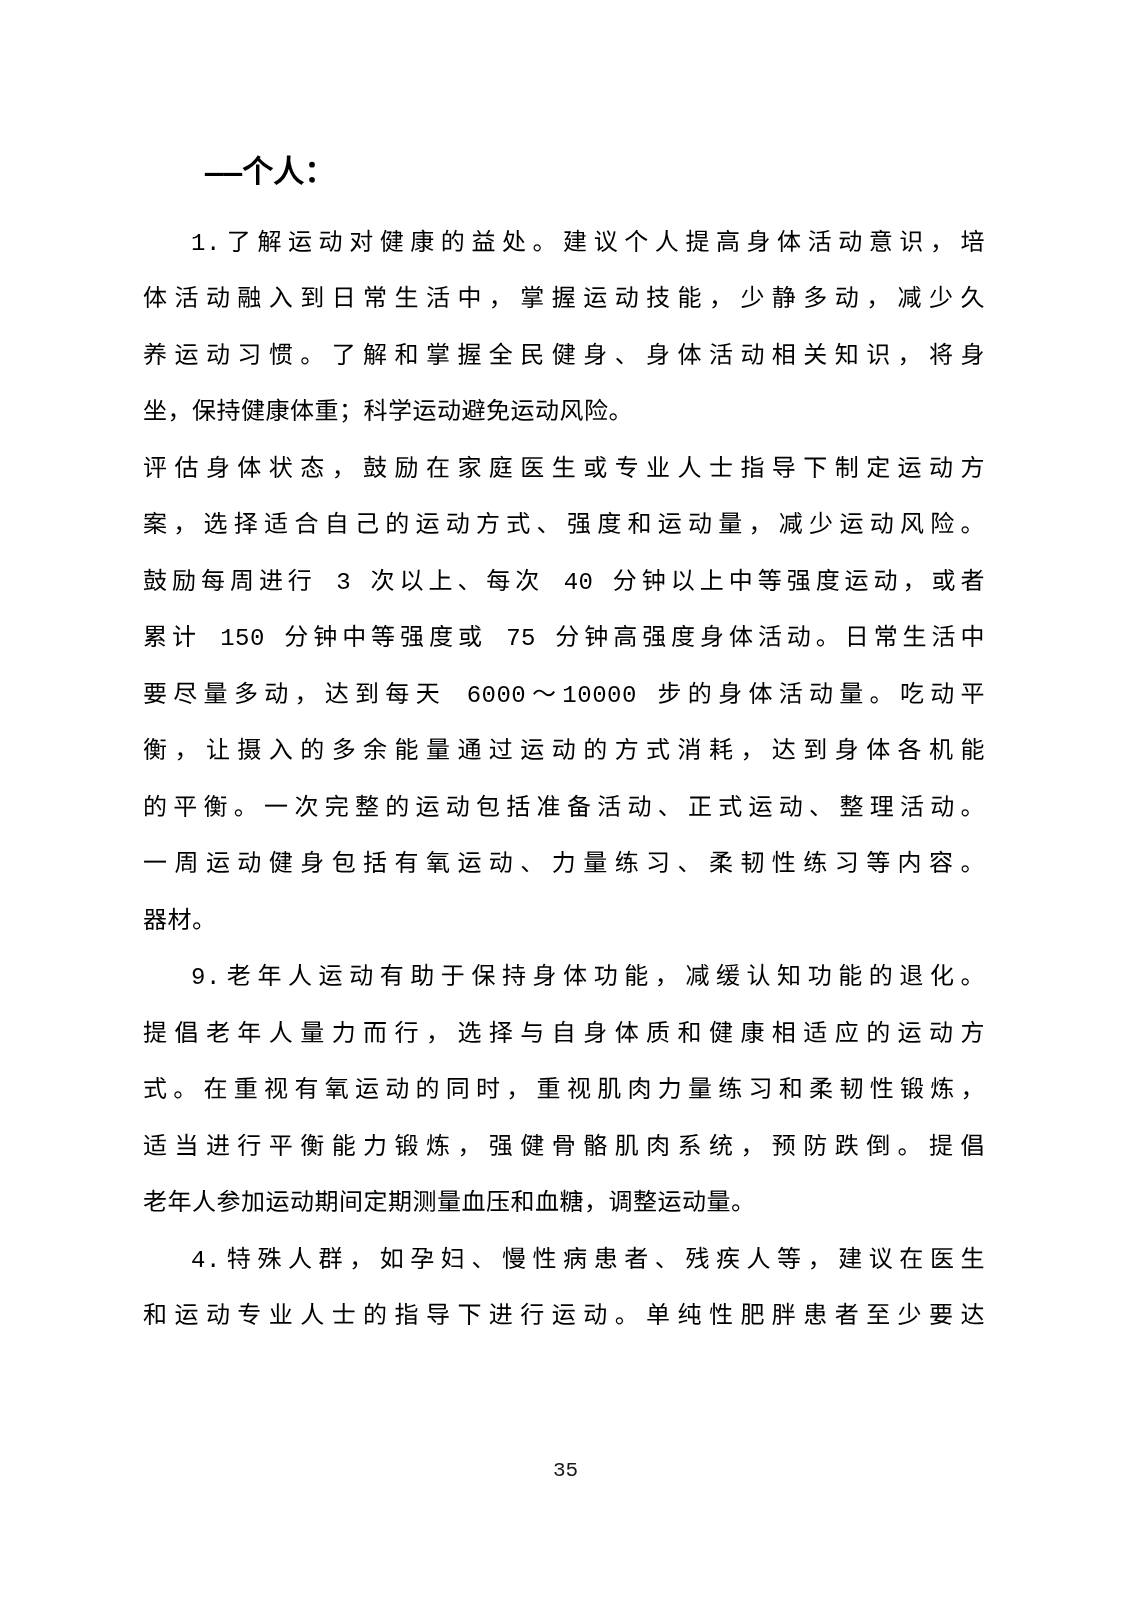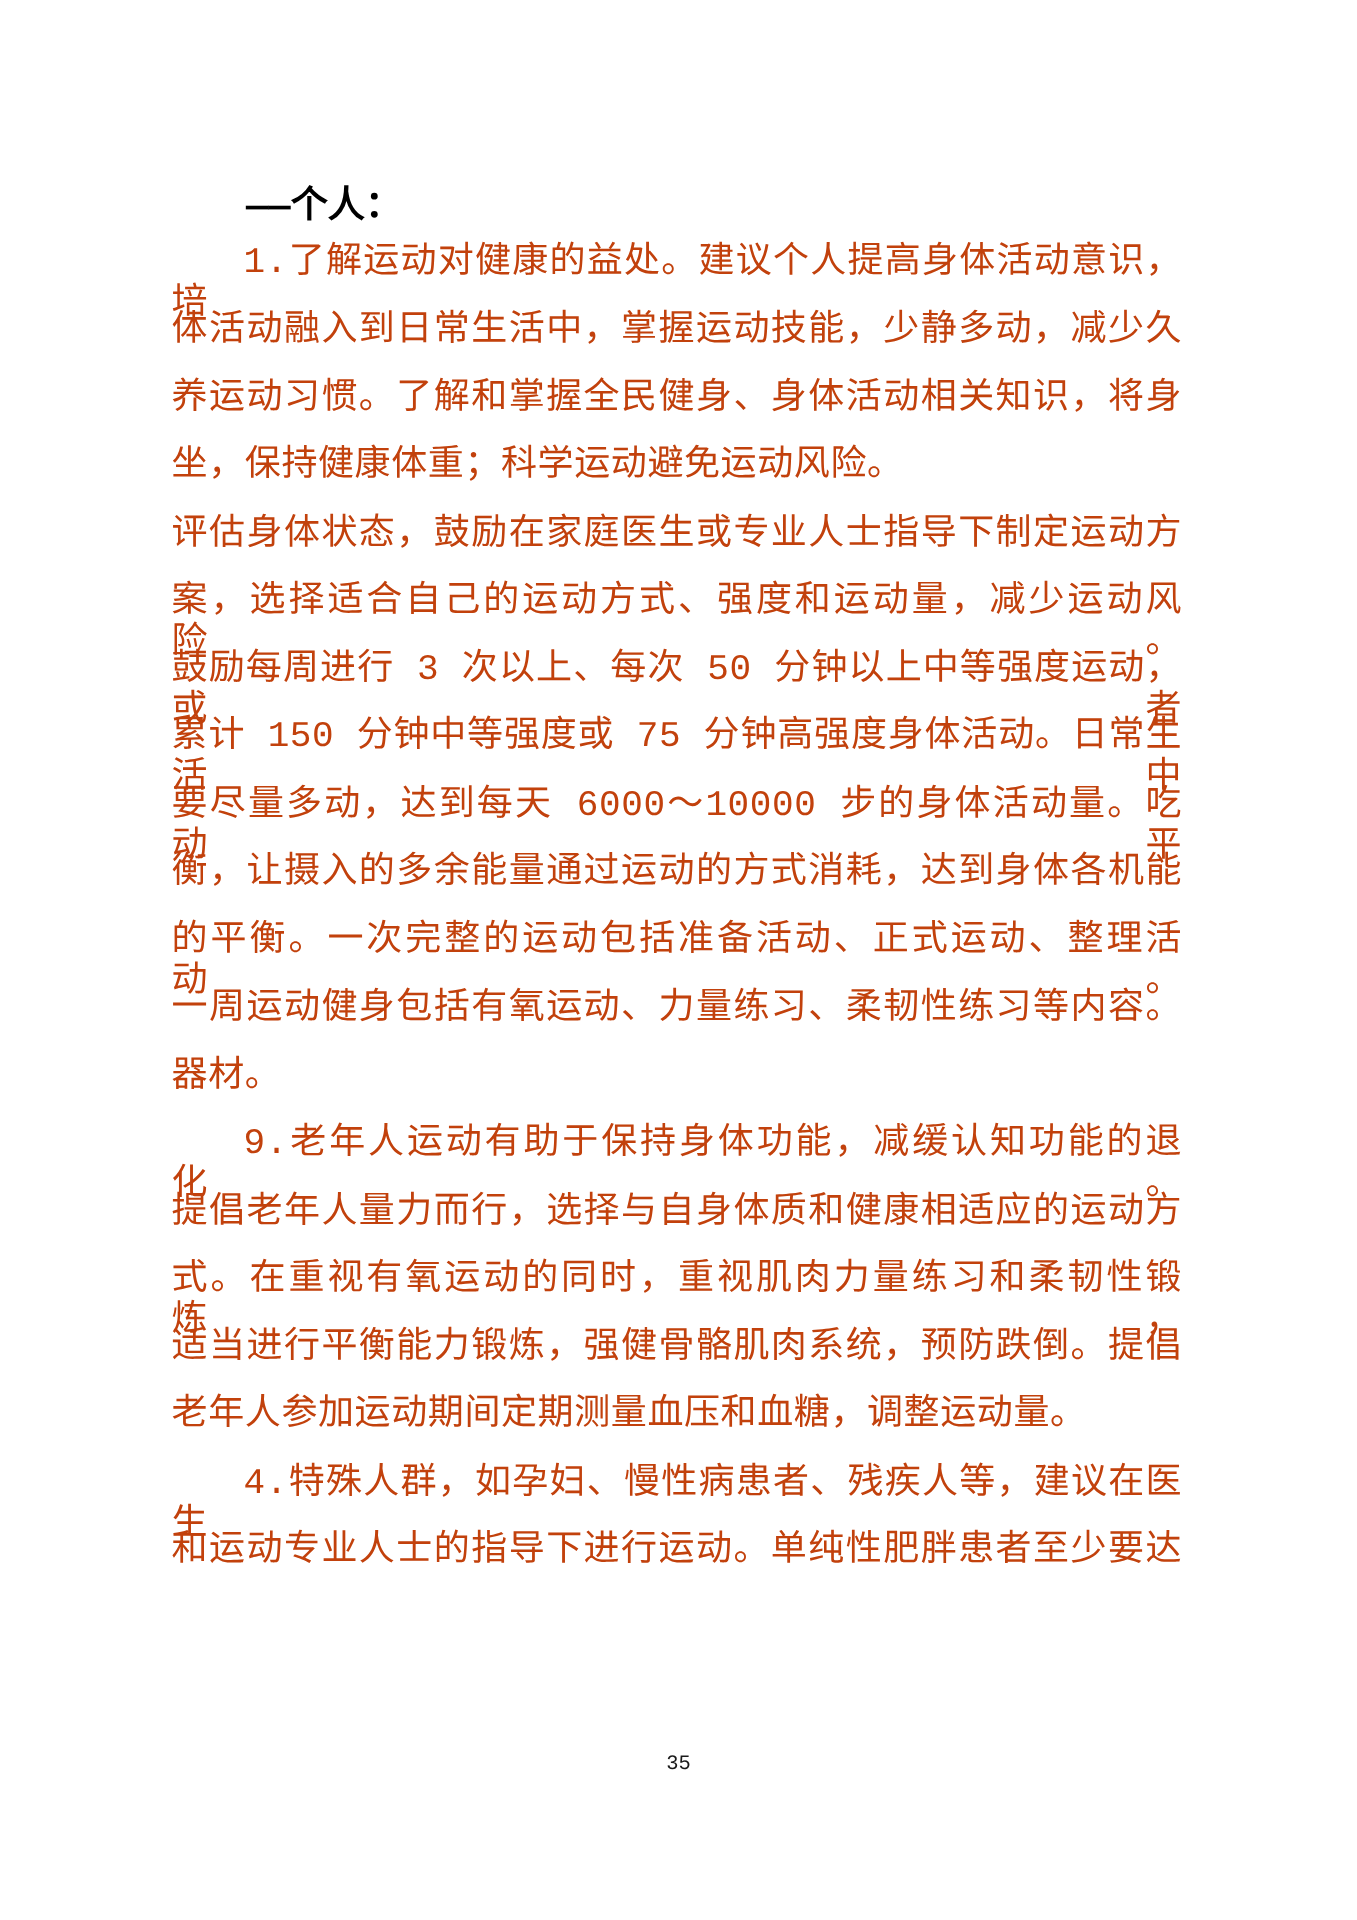--- a/index.html
+++ b/index.html
@@ -17,25 +17,25 @@
     overflow: hidden;
     padding-left: 21px;
   }
   .text-block {
     position: absolute;
     left: 143px;
     top: 146px;
     width: 842px;
   }
   .line {
-    font-size: 30px;
-    line-height: 34px;
+    font-size: 24px;
+    line-height: 81px;
     height: 56.5px;
     letter-spacing: 0.5px;
-    color: #c2410c;
+    color: #000000;
   }
   .line.indent {
     text-indent: 2em;
   }
   .line.justify {
     text-align: justify;
     text-align-last: justify;
   }
   .heading-line {
     font-weight: bold;
@@ -44,39 +44,39 @@
     height: 56.5px;
     text-indent: 2em;
     color: #000000;
   }
   .page-number {
     position: absolute;
     top: 1455px;
     left: 0;
     width: 1131px;
     text-align: center;
-    font-size: 17px;
+    font-size: 21px;
     line-height: 32px;
     color: #1a1a1a;
   }
 </style>
 </head>
 <body>
 
 <div class="page">
   <div class="text-block">
     <div class="heading-line">——个人：</div>
     <div id="paragraphs">
         <div class="line indent justify">1.了解运动对健康的益处。建议个人提高身体活动意识，培</div>
         <div class="line justify">体活动融入到日常生活中，掌握运动技能，少静多动，减少久</div>
         <div class="line justify">养运动习惯。了解和掌握全民健身、身体活动相关知识，将身</div>
         <div class="line">坐，保持健康体重；科学运动避免运动风险。</div>
         <div class="line justify">评估身体状态，鼓励在家庭医生或专业人士指导下制定运动方</div>
         <div class="line justify">案，选择适合自己的运动方式、强度和运动量，减少运动风险。</div>
-        <div class="line justify">鼓励每周进行 3 次以上、每次 50 分钟以上中等强度运动，或者</div>
+        <div class="line justify">鼓励每周进行 3 次以上、每次 40 分钟以上中等强度运动，或者</div>
         <div class="line justify">累计 150 分钟中等强度或 75 分钟高强度身体活动。日常生活中</div>
         <div class="line justify">要尽量多动，达到每天 6000～10000 步的身体活动量。吃动平</div>
         <div class="line justify">衡，让摄入的多余能量通过运动的方式消耗，达到身体各机能</div>
         <div class="line justify">的平衡。一次完整的运动包括准备活动、正式运动、整理活动。</div>
         <div class="line justify">一周运动健身包括有氧运动、力量练习、柔韧性练习等内容。</div>
         <div class="line">器材。</div>
         <div class="line indent justify">9.老年人运动有助于保持身体功能，减缓认知功能的退化。</div>
         <div class="line justify">提倡老年人量力而行，选择与自身体质和健康相适应的运动方</div>
         <div class="line justify">式。在重视有氧运动的同时，重视肌肉力量练习和柔韧性锻炼，</div>
         <div class="line justify">适当进行平衡能力锻炼，强健骨骼肌肉系统，预防跌倒。提倡</div>

